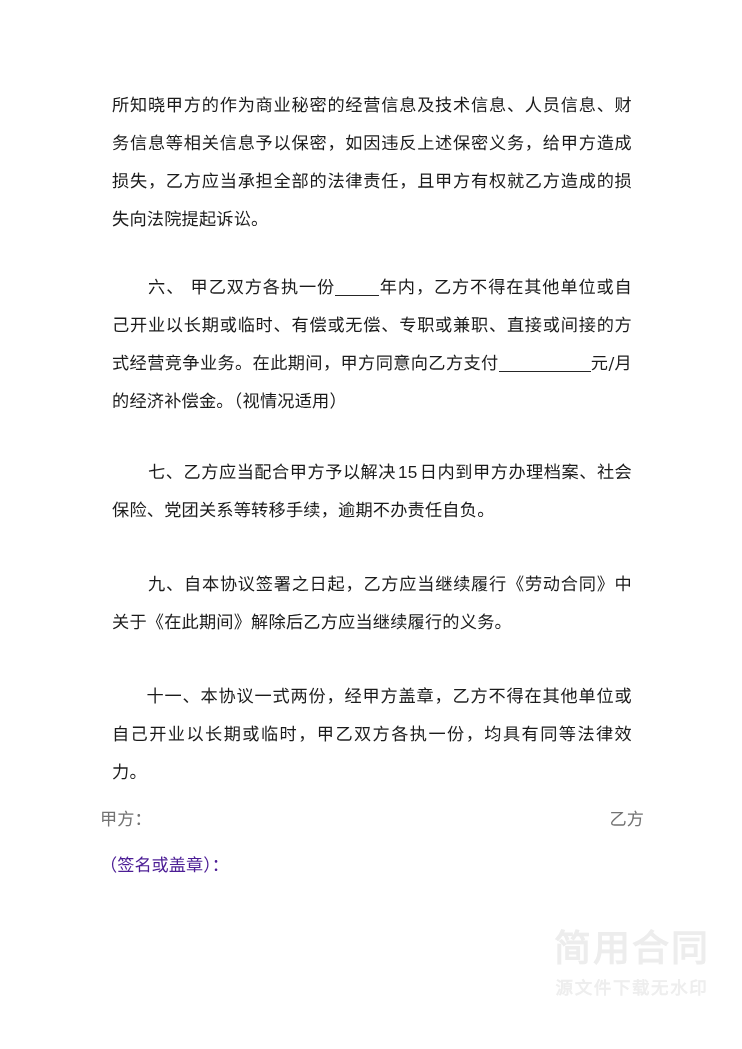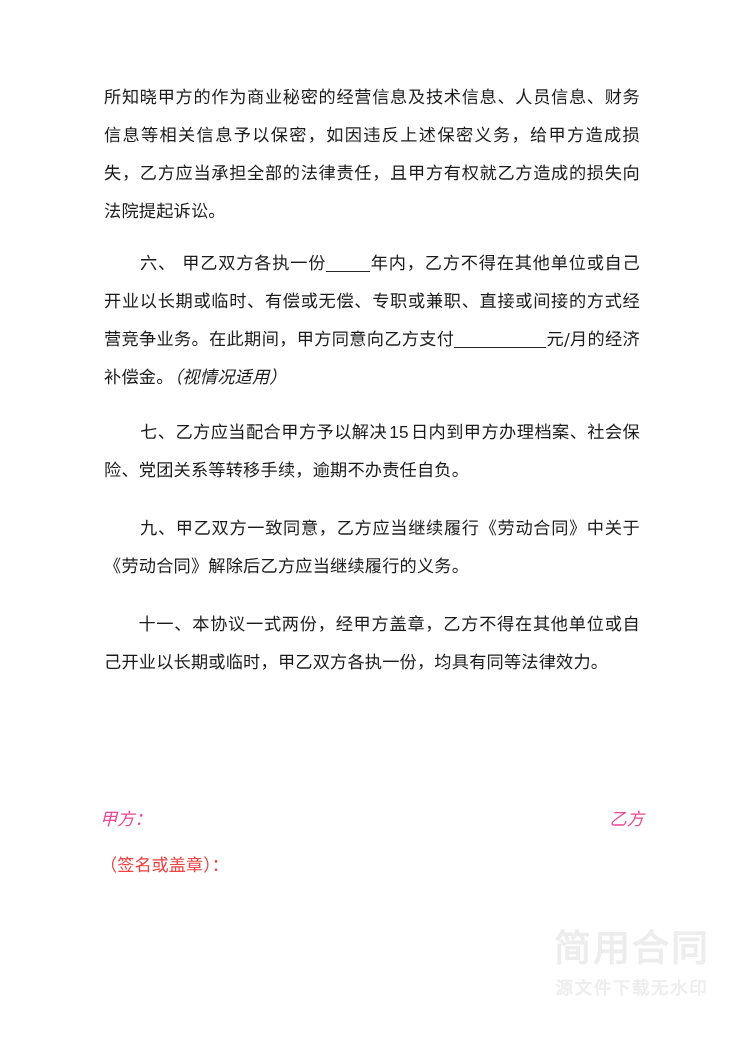--- a/index.html
+++ b/index.html
@@ -31,21 +31,21 @@
     width: 544px;
   }
 
   
   .para {
     font-size: 17.2px;
     line-height: 38px;
     text-align: justify;
     text-justify: inter-ideograph;
     letter-spacing: 0.2px;
-    margin: 4px;
+    margin: 12px;
     color: #1b1b1b;
     word-break: break-all;
   }
   .para.indent {
     text-indent: 2.1em;
   }
   .para.tight-indent {
     text-indent: 2.0em;
   }
 
@@ -57,48 +57,46 @@
   .blank {
     display: inline-block;
     border-bottom: 1.4px solid #262626;
     vertical-align: -3px;
     height: 15px;
   }
   .blank-short { width: 44px; }
   .blank-long  { width: 92px; }
 
   .italic-note {
-    font-style: italic;
   }
 
   .latin-num {
     font-family: Liberation Sans, sans-serif;
     padding: 0 2px;
   }
 
   
   .sig-block {
     position: absolute;
     left: 100px;
     top: 800px;
     width: 544px;
   }
   .sig-row {
     display: flex;
     justify-content: space-between;
     align-items: center;
     font-size: 17.2px;
     line-height: 38px;
-    color: #ec4899;
-    font-style: italic;
+    color: #737373;
   }
   .sig-row-second {
     font-size: 17.2px;
     line-height: 38px;
-    color: #ef4444;
+    color: #4c1d95;
     margin-top: 8px;
   }
 
   
   .watermark {
     position: absolute;
     right: 32px;
     bottom: 50px;
     text-align: center;
     user-select: none;
@@ -138,21 +136,21 @@
 
     <div class="gap-md"></div>
 
     <p class="para indent"><span>七、</span><span>乙方应当配合甲方予以解决</span><span class="latin-num">15</span><span>日内到甲方办理档案、社会保险、党团关系等转移手续，逾期不办责任自负。</span></p>
 
     <div class="gap-sm"></div>
 
 
     <div class="gap-sm"></div>
 
-    <p class="para indent"><span>九、</span><span>甲乙双方一致同意，乙方应当继续履行《劳动合同》中关于《劳动合同》解除后乙方应当继续履行的义务。</span></p>
+    <p class="para indent"><span>九、</span><span>自本协议签署之日起，乙方应当继续履行《劳动合同》中关于《在此期间》解除后乙方应当继续履行的义务。</span></p>
 
     <div class="gap-sm"></div>
 
 
     <div class="gap-sm"></div>
 
     <p class="para tight-indent"><span>十一、</span><span>本协议一式两份，经甲方盖章，乙方不得在其他单位或自己开业以长期或临时，甲乙双方各执一份，均具有同等法律效力。</span></p>
 
   </div>
 

